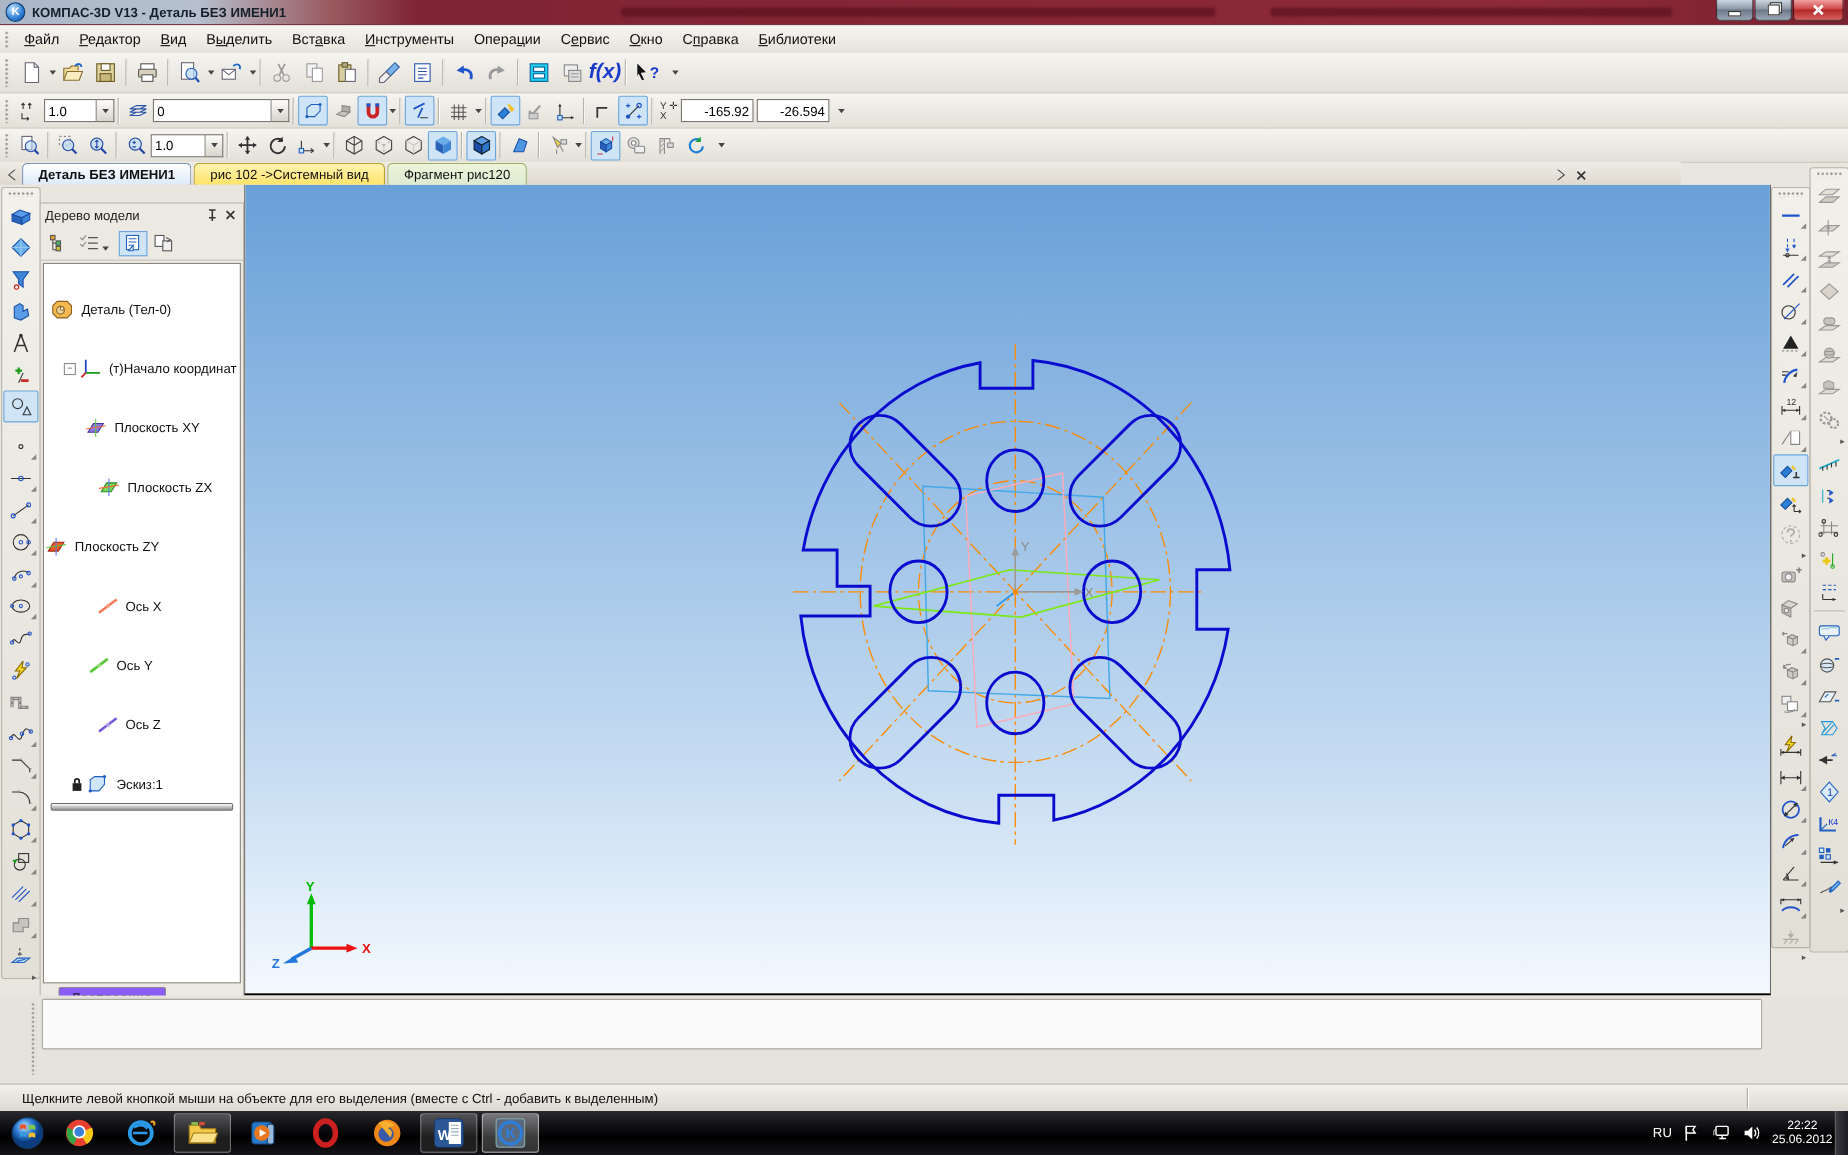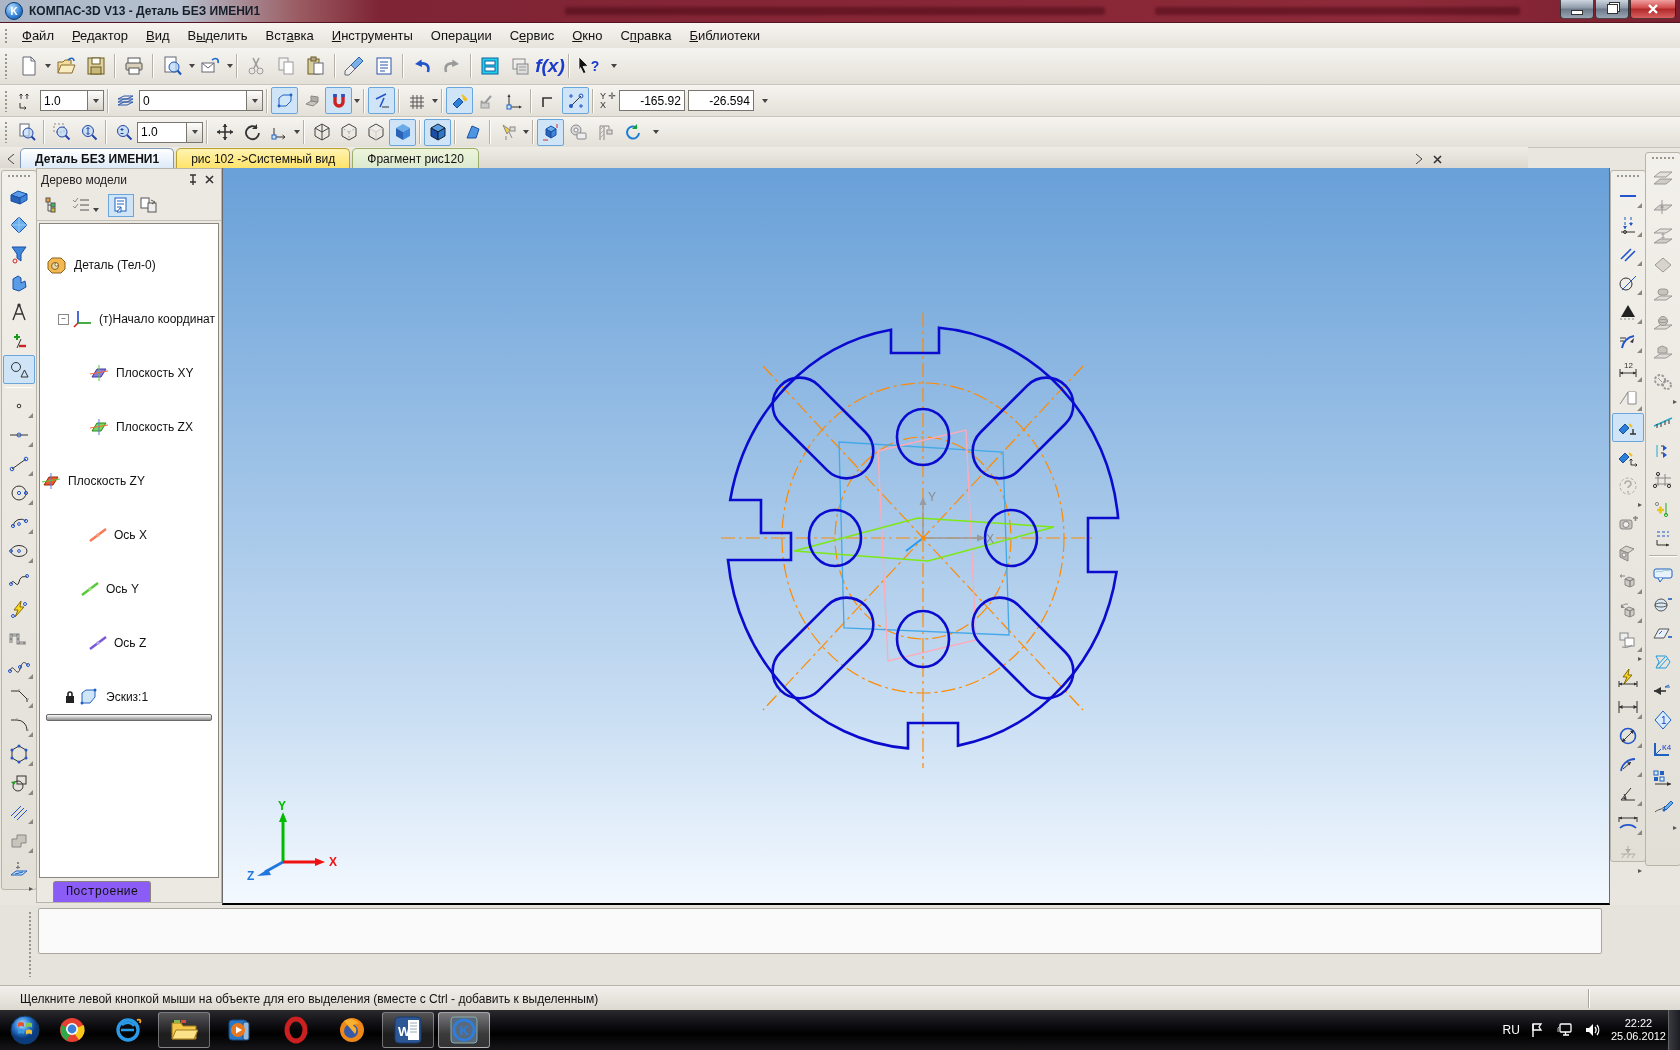--- a/index.html
+++ b/index.html
@@ -50,21 +50,21 @@
   .tab.green{background:linear-gradient(#eef4da,#dcead0);border-color:#9aae6a;}
   .tabnav{width:14px;height:14px;display:flex;align-items:center;justify-content:center;margin:0 2px 2px 4px;color:#444;font-size:10px;}
   
   .sidecol{position:absolute;background:linear-gradient(#f2f0ea,#e2dfd7);border:1px solid #b8b4aa;border-radius:3px;display:flex;flex-direction:column;align-items:center;}
   .grip-h{width:70%;height:5px;margin:3px 0 2px;background-image:radial-gradient(#9a978f 1px,transparent 1.2px);background-size:4px 4px;flex:none;}
   .vbtn{width:30px;height:27px;display:flex;align-items:center;justify-content:center;position:relative;border:1px solid transparent;border-radius:2px;flex:none;}
   .vbtn.frame{background:#cfe4f6;border:1px solid #6aa6dc;}
   .hsep{width:80%;height:1px;background:#b5b1a8;border-bottom:1px solid #fdfdfb;margin:3px 0;}
   .endgrip{width:100%;height:12px;display:flex;align-items:center;justify-content:flex-end;padding-right:3px;box-sizing:border-box;color:#555;font-size:8px;}
   
-  .tree-panel{position:absolute;left:36px;top:168px;width:186px;height:735px;background:#ece9e3;border:1px solid #b8b4aa;box-sizing:border-box;display:flex;flex-direction:column;}
+  .tree-panel{position:absolute;left:36px;top:184px;width:186px;height:735px;background:#ece9e3;border:1px solid #b8b4aa;box-sizing:border-box;display:flex;flex-direction:column;}
   .tree-header{height:21px;display:flex;align-items:center;padding:0 4px;font-size:12px;color:#222;}
   .tree-header .spacer{flex:1;}
   .hbtn{width:16px;height:15px;display:flex;align-items:center;justify-content:center;color:#333;}
   .tree-toolbar{height:26px;display:flex;align-items:center;padding:2px 3px;gap:2px;border-bottom:1px solid #c5c1b8;}
   .ttbtn{width:24px;height:21px;display:flex;align-items:center;justify-content:center;border:1px solid transparent;position:relative;}
   .ttbtn.frame{background:#cfe4f6;border:1px solid #6aa6dc;}
   .tree-body{flex:1;background:#fff;border:1px solid #8a867e;margin:2px;overflow:hidden;position:relative;font-size:12px;}
   .trow{display:flex;align-items:center;height:26px;white-space:nowrap;margin-top:28px;}
   .texp{width:9px;height:9px;border:1px solid #888;background:#fff;font-size:8px;line-height:7px;text-align:center;color:#333;margin-right:4px;flex:none;}
   .tlbl{margin-left:6px;}
@@ -744,21 +744,21 @@
       </div>
       <div class="trow" style="padding-left:18px;">
         <span class="texp">−</span>
         <svg width="20" height="20">
             <path d="M5 2v12" stroke="#2244cc" stroke-width="1.6"></path>
             <path d="M5 14h13" stroke="#1a9a1a" stroke-width="1.6"></path>
             <path d="M5 14L1 18" stroke="#cc2222" stroke-width="1.6"></path>
           </svg>
         <span class="tlbl">(т)Начало координат</span>
       </div>
-      <div class="trow" style="padding-left:48px;text-align:center;">
+      <div class="trow" style="padding-left:36px;text-align:center;">
         <svg width="22" height="18">
             <path d="M4 13l5-8h9l-5 8z" fill="#8878e0" stroke="#4038a0"></path>
             <path d="M11 1v16" stroke="#58c838"></path>
             <path d="M2 10l18-3" stroke="#f86838"></path>
           </svg>
         <span class="tlbl">Плоскость XY</span>
       </div>
       <div class="trow" style="padding-left:48px;">
         <svg width="22" height="18">
             <path d="M4 13l5-8h9l-5 8z" fill="#78d858" stroke="#2a8a20"></path>

